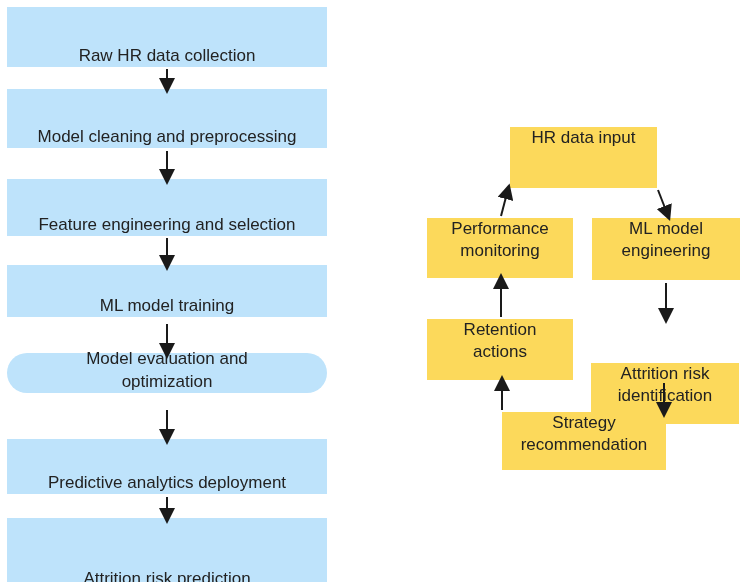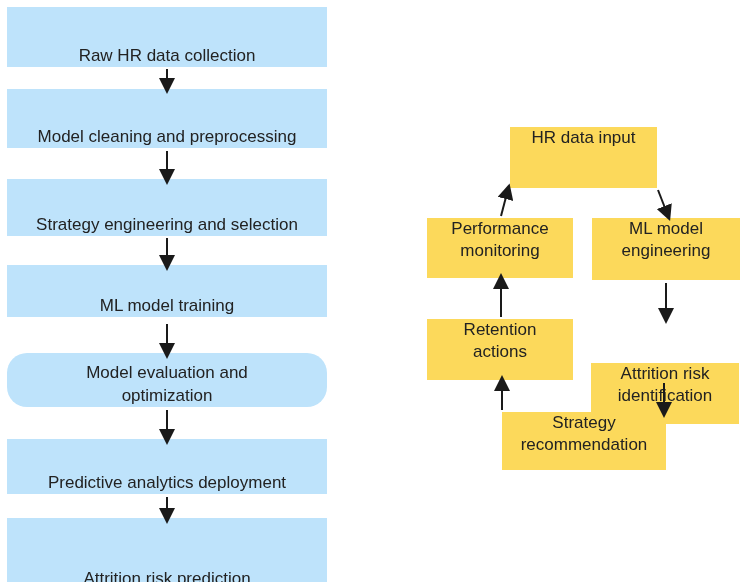--- a/index.html
+++ b/index.html
@@ -21,21 +21,21 @@
     left: 7px; width: 320px;
     background: var(--process-box-fill, #bee3fb);
     display: flex; align-items: flex-end; justify-content: center;
     text-align: center;
     font-size: 17px; line-height: 1.32;
   }
   .ls0 { top: 7px;   height: 60px; }
   .ls1 { top: 89px;  height: 59px; }
   .ls2 { top: 179px; height: 57px; }
   .ls3 { top: 265px; height: 52px; }
-  .ls4 { top: 353px; height: 54px; border-radius: 20px; }
+  .ls4 { top: 353px; height: 40px; border-radius: 20px; }
   .ls5 { top: 439px; height: 55px; }
   .ls6 { top: 518px; height: 72px; }
   .narrow { display: inline-block; max-width: 250px; }
   
   .ybox {
     position: absolute;
     background: var(--cycle-box-fill, #fcd95b);
     display: flex; justify-content: center;
     text-align: center;
     font-size: 17px; line-height: 1.3;
@@ -62,21 +62,21 @@
 <div class="canvas">
 
   <section>
     <div class="lbox ls0">
       <span>Raw HR data collection</span>
     </div>
     <div class="lbox ls1">
       <span>Model cleaning and preprocessing</span>
     </div>
     <div class="lbox ls2">
-      <span>Strategy engineering and selection</span>
+      <span>Feature engineering and selection</span>
     </div>
     <div class="lbox ls3">
       <span>ML model training</span>
     </div>
     <div class="lbox ls4">
       <span class="narrow">Model evaluation and optimization</span>
     </div>
     <div class="lbox ls5">
       <span>Predictive analytics deployment</span>
     </div>

